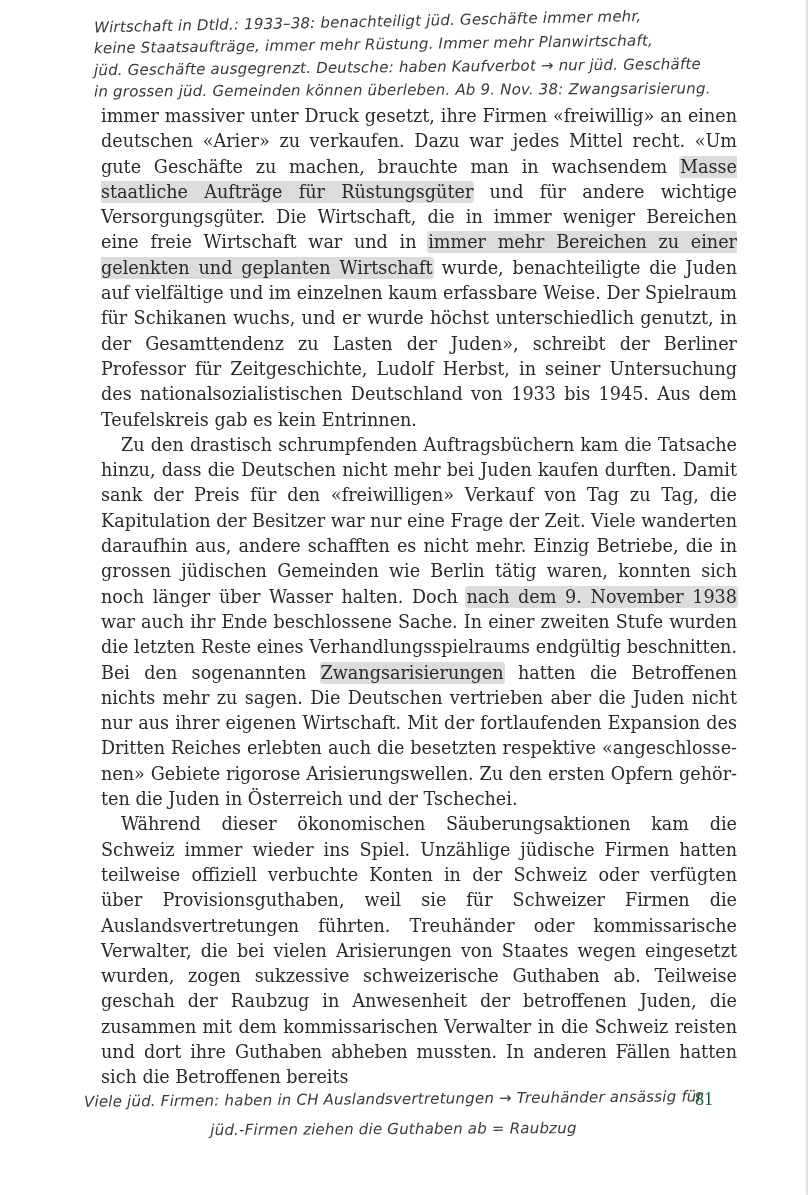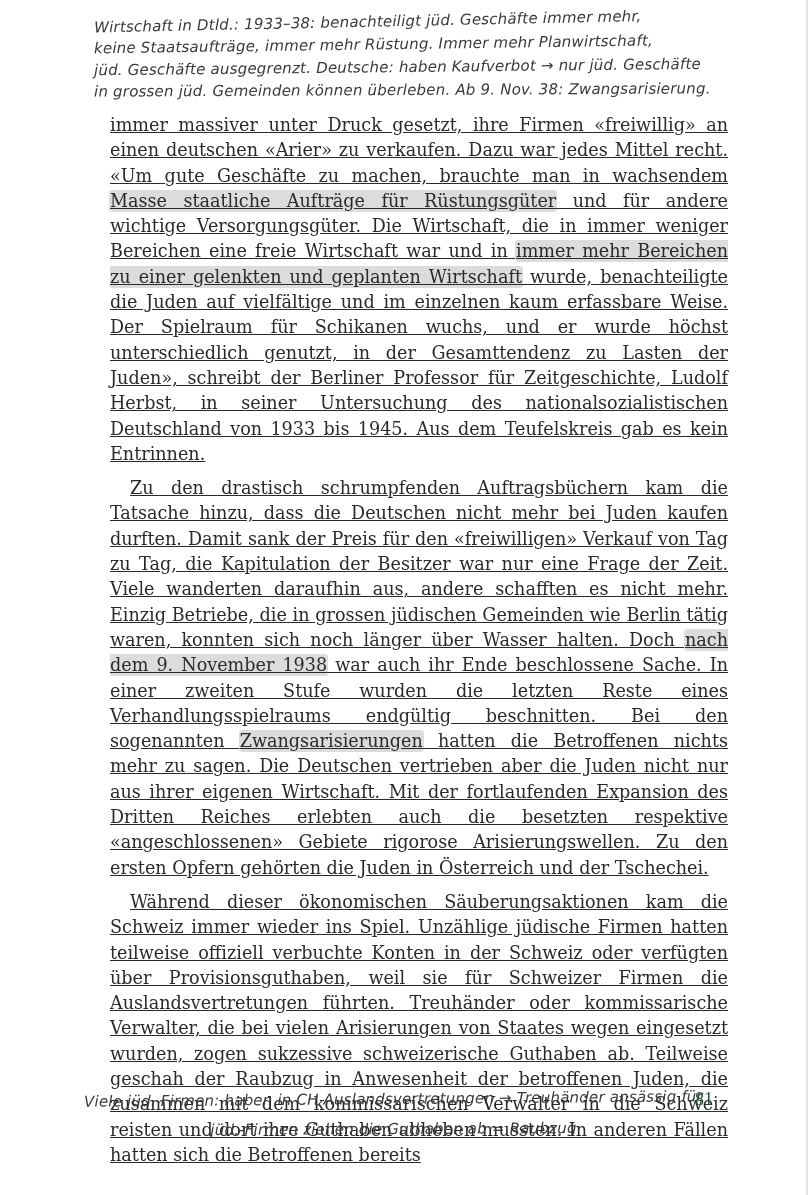--- a/index.html
+++ b/index.html
@@ -51,22 +51,21 @@
       position: absolute;
       left: 101px;
       top: 104px;
       width: 636px;
       font-size: 17.6px;
       line-height: 25.3px;
       text-align: justify;
       hyphens: manual;
     }
     .body-text p {
-      margin: 9px;
-      text-decoration: underline;
+      margin: 0;
     }
     .body-text p.indent {
       text-indent: 20px;
     }
     .hl {
       background: #dcdcdc;
       box-shadow: 0 0 0 1px #dcdcdc;
       border-radius: 2px;
     }
     .hw-bottom {

